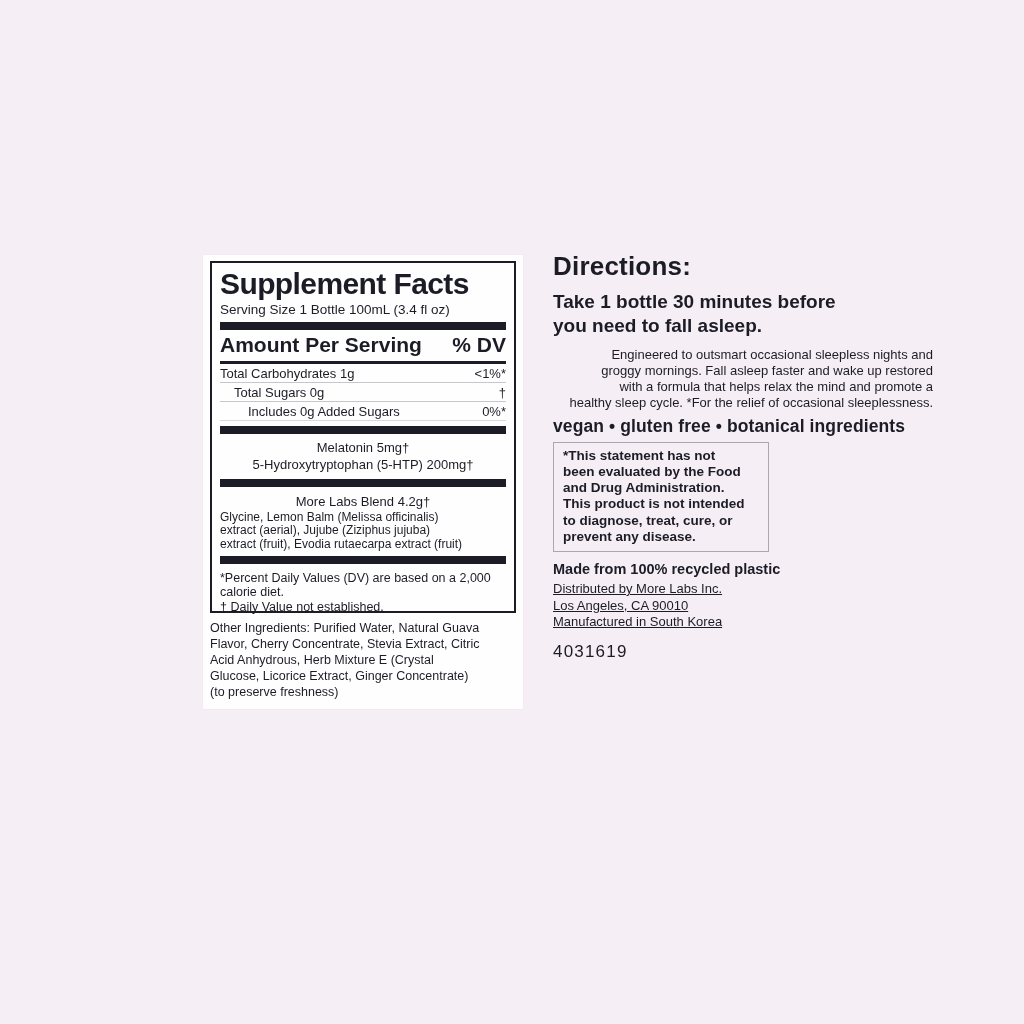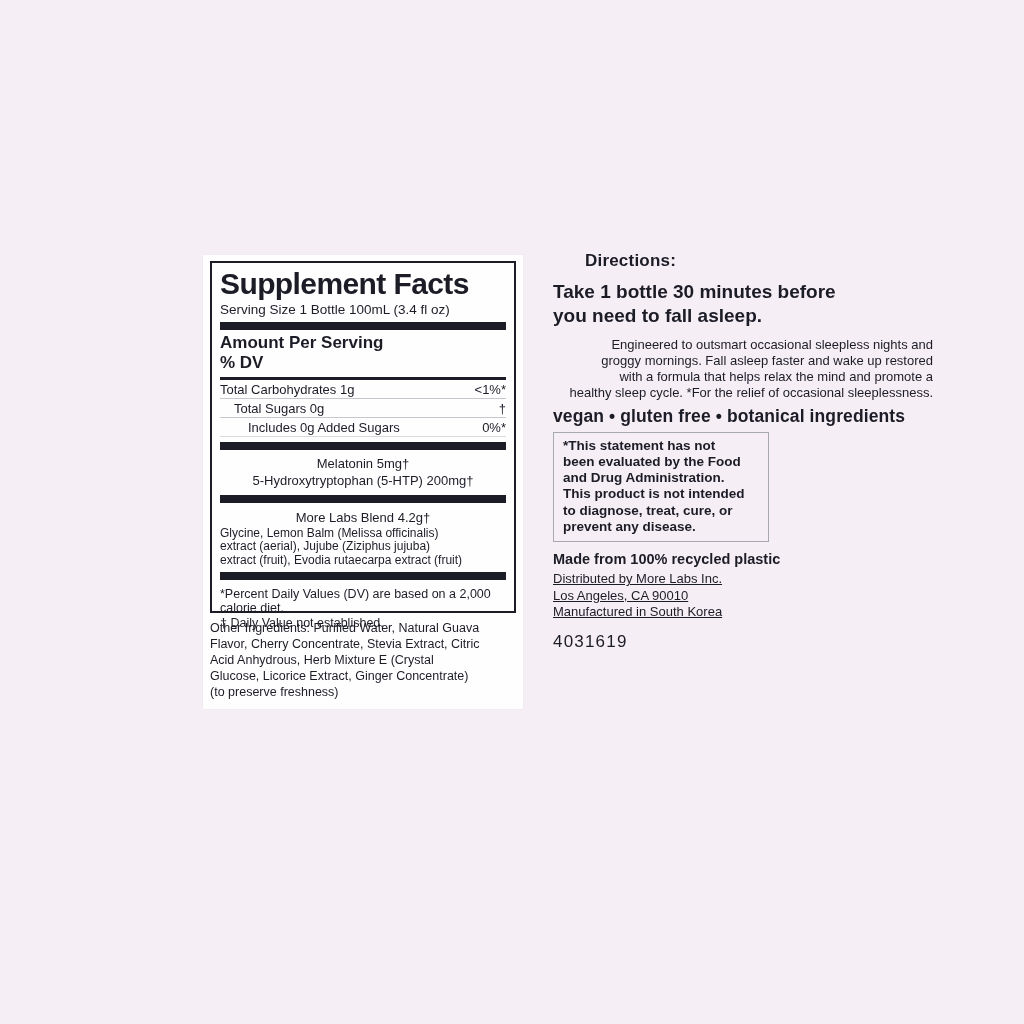--- a/index.html
+++ b/index.html
@@ -28,24 +28,23 @@
     background:#fffeff;
   }
   .sf-title {
     font-size:30px; font-weight:bold; letter-spacing:-0.6px;
     line-height:1.08; color:#1c1c26;
   }
   .sf-serving { font-size:13.5px; margin-top:2px; margin-bottom:5px; }
   .bar { height:8px; background:#1c1c26; }
   .sf-header {
     display:flex; justify-content:space-between; align-items:baseline;
-    font-weight:bold; font-size:17px;
+    font-weight:bold; font-size:21px;
     padding:3px 0 4px 0;
     border-bottom:3px solid #1c1c26;
-    flex-direction:column;
   }
   .row {
     display:flex; justify-content:space-between; align-items:baseline;
     font-size:13px; line-height:1.18;
     padding:1.5px 0 1px 0;
     border-bottom:1px solid #c6c6cd;
   }
   .row.last { border-bottom:1px solid #d8d8de; }
   .ind1 .n { padding-left:14px; }
   .ind2 .n { padding-left:28px; }
@@ -58,21 +57,21 @@
   .blend { margin-top:6px; }
   .blend-desc { font-size:12px; line-height:1.12; margin-top:1px; }
   .footnote { font-size:12.5px; line-height:1.14; margin-top:7px; }
   .other-ing {
     position:absolute; left:7px; top:366px;
     width:306px; font-size:12.5px; line-height:1.27;
   }
 
   
   .right { position:absolute; left:553px; top:252px; width:380px; }
-  .dir-heading { font-size:17px; font-weight:bold; line-height:1.1; letter-spacing:0.2px;margin-left:32px; }
+  .dir-heading { font-size:26px; font-weight:bold; line-height:1.1; letter-spacing:0.2px; }
   .dir-sub { font-size:19px; font-weight:bold; line-height:1.27; margin-top:9px; }
   .dir-body { font-size:13px; line-height:1.23; margin-top:9px;text-align:right; }
   .badges { font-size:17.5px; font-weight:bold; margin-top:5px; letter-spacing:0.1px; }
   .consult { font-size:13px; line-height:1.23; margin-top:7px; }
   .fda-box {
     border:1px solid #a8a8b0; width:216px;
     padding:5px 9px 6px 9px; margin-top:5px;
     font-size:13.5px; font-weight:bold; line-height:1.2;
     background:transparent;
   }

